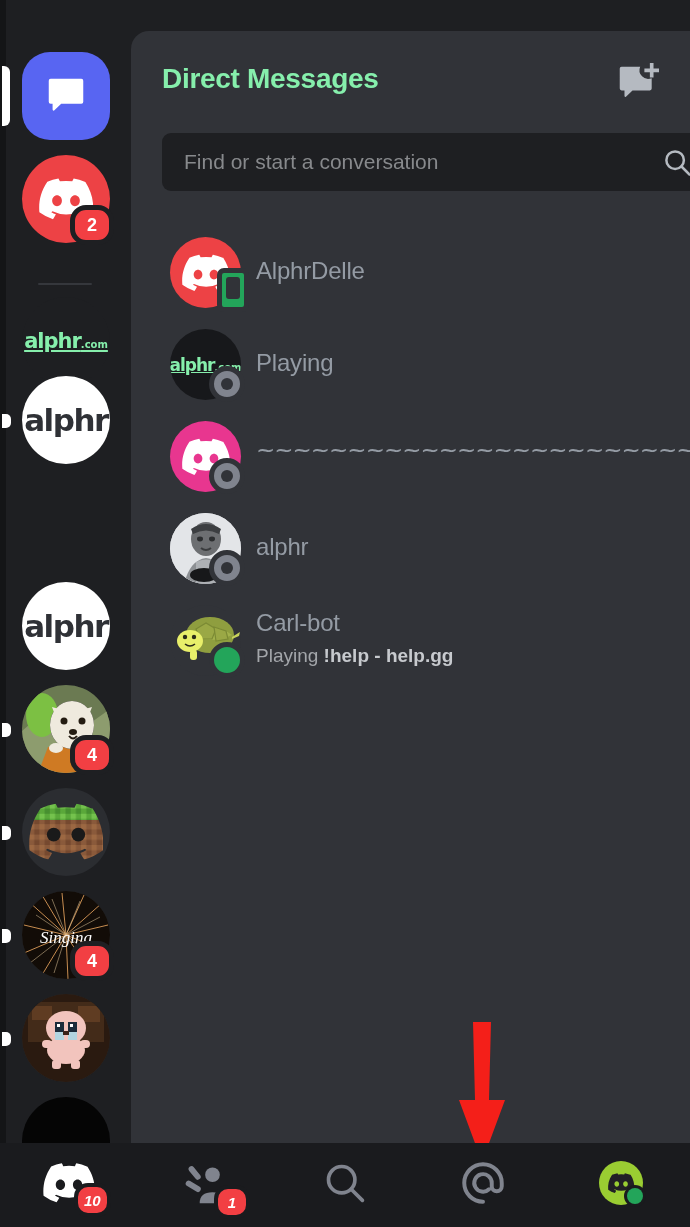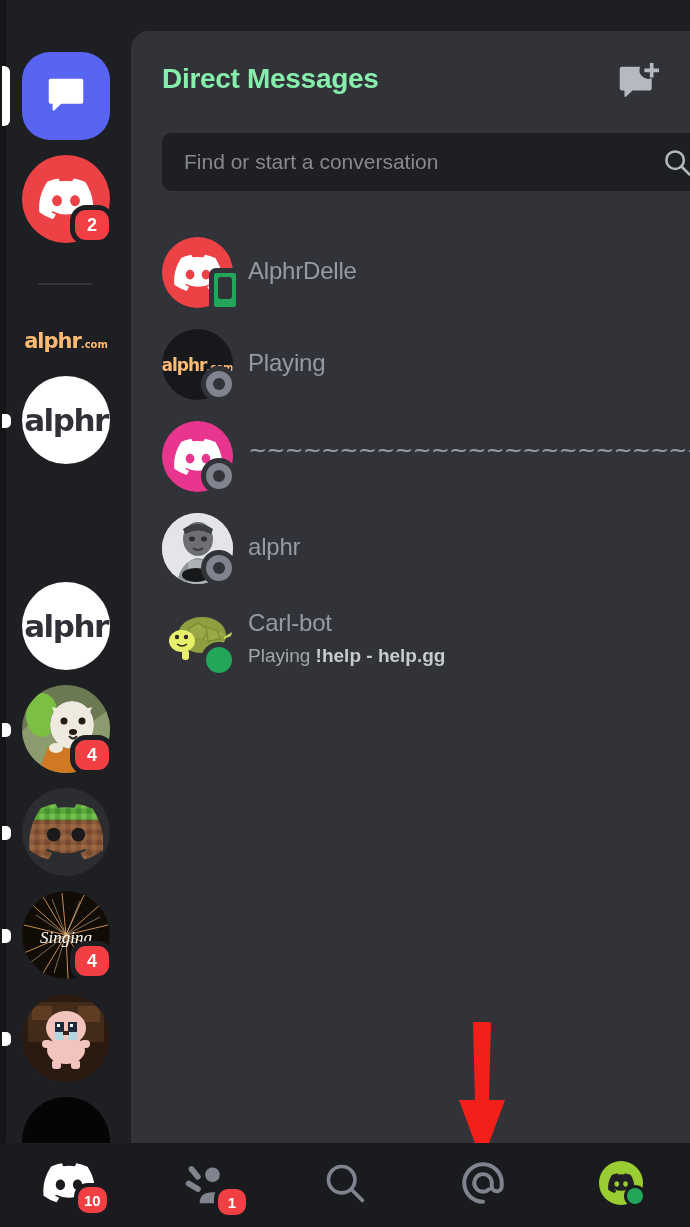--- a/index.html
+++ b/index.html
@@ -89,26 +89,27 @@
     border-radius: 1px;
   }
   .alphr-word {
     color: #2f3136;
     font-size: 31px;
     font-weight: bold;
     letter-spacing: -1.5px;
     font-family: "DejaVu Sans", sans-serif;
   }
   .alphr-word-w {
-    color: #fdba74;
+    color: #86efac;
     font-size: 21px;
     font-weight: bold;
     letter-spacing: -1px;
     font-family: "DejaVu Sans", sans-serif;
     white-space: nowrap;
+    text-decoration: underline;
   }
   .alphr-word-w sub {
     font-size: 10px;
     vertical-align: baseline;
     letter-spacing: 0;
   }
   .ajl-word {
     color: #dbdee1;
     font-size: 20px;
     letter-spacing: -0.5px;
@@ -160,21 +161,21 @@
   }
   #search-icon {
     position: absolute;
     right: 18px; top: 14px;
     width: 30px; height: 30px;
   }
 
   
   .dm-row {
     position: absolute;
-    left: 0;
+    left: 8px;
     width: 453px;
     height: 92px;
   }
   .dm-avatar {
     position: absolute;
     left: 31px; top: 10px;
     width: 71px; height: 71px;
     border-radius: 50%;
     overflow: visible;
   }
@@ -271,20 +272,21 @@
     border-radius: 14px;
     background: #f23f43;
     color: #fff;
     font-size: 15px;
     font-weight: bold;
     display: flex;
     align-items: center;
     justify-content: center;
     border: 4px solid #1a1b1e;
     box-sizing: content-box;
+    font-style: italic;
   }
 
   
   #arrow {
     position: absolute;
     left: 452px; top: 1022px;
     width: 60px; height: 140px;
     pointer-events: none;
   }
 </style>

